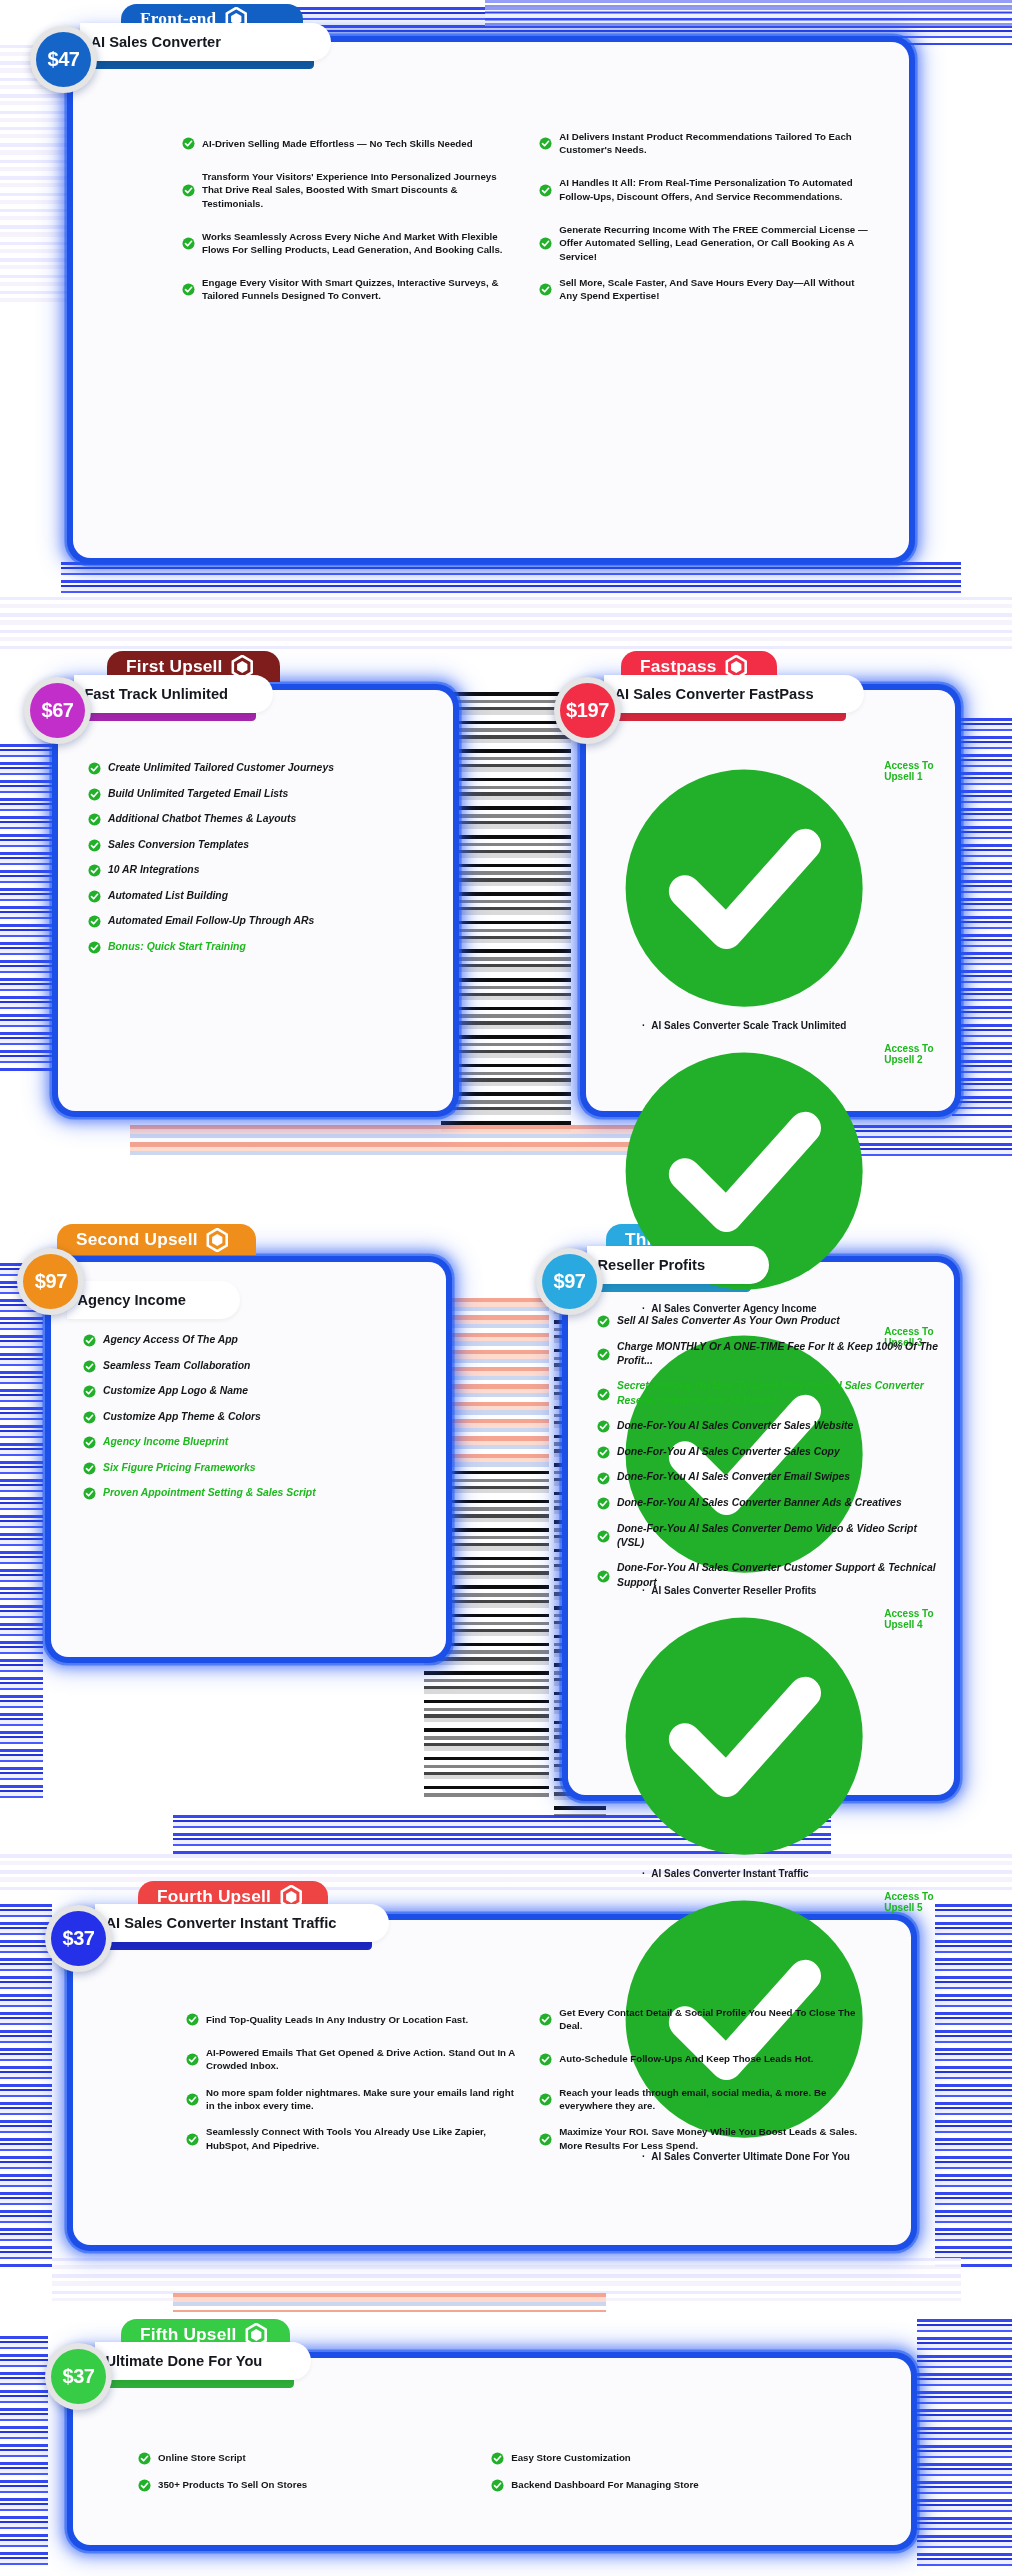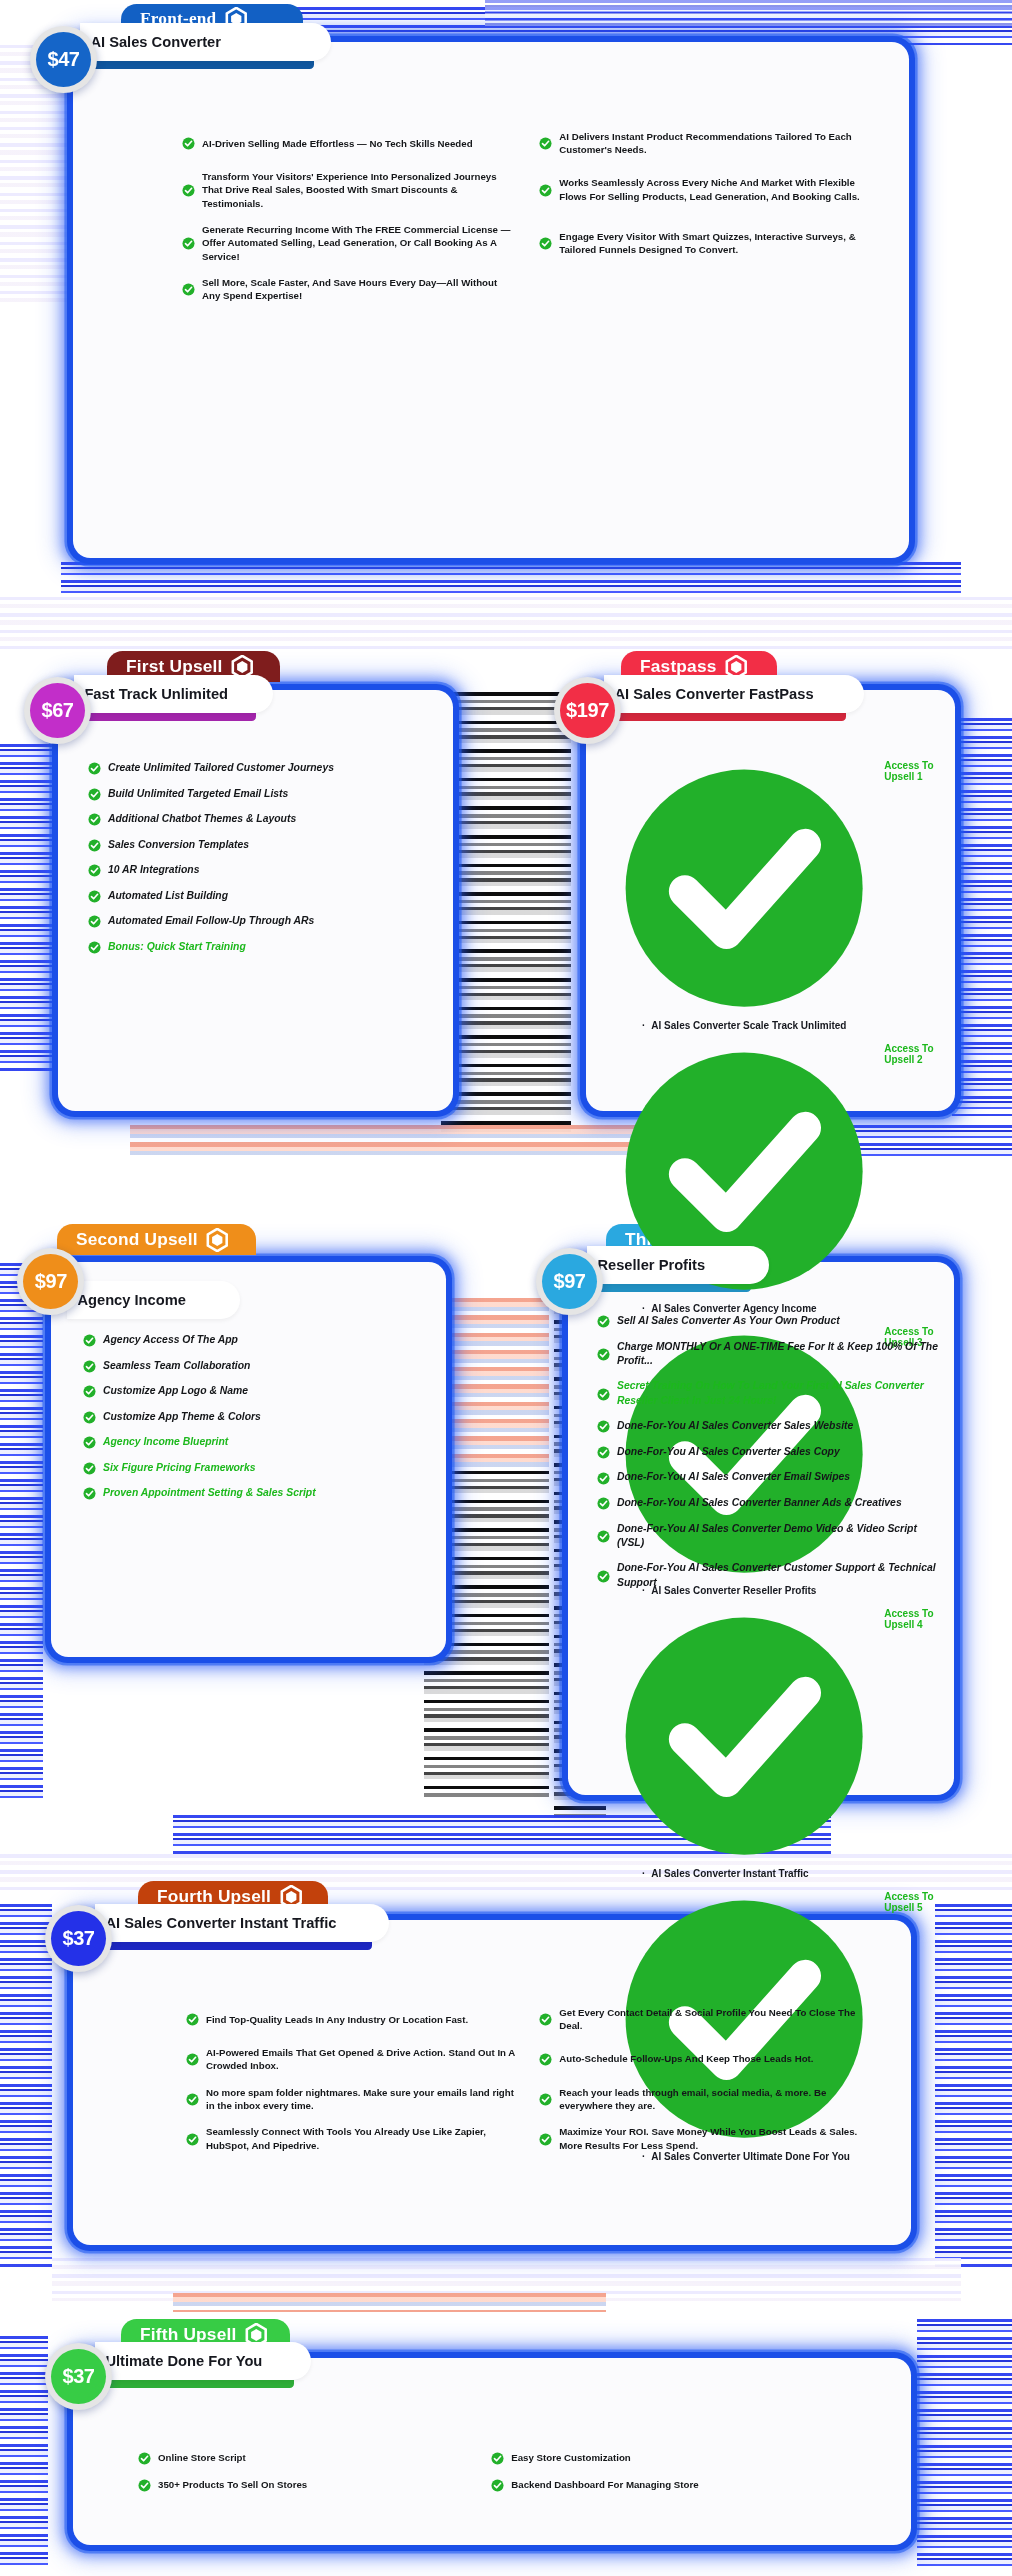--- a/index.html
+++ b/index.html
@@ -293,20 +293,27 @@
             <circle cx="8" cy="8" r="7.4" fill="#22b02a"></circle>
             <path d="M4.3 8.2 L6.9 10.8 L11.8 5.3" fill="none" stroke="#ffffff" stroke-width="2" stroke-linecap="round" stroke-linejoin="round"></path>
           </svg>
           <div class="btxt">Transform Your Visitors' Experience Into Personalized Journeys That Drive Real Sales, Boosted With Smart Discounts &amp; Testimonials.</div>
         </div>
         <div class="bul">
           <svg class="tick" viewBox="0 0 16 16">
             <circle cx="8" cy="8" r="7.4" fill="#22b02a"></circle>
             <path d="M4.3 8.2 L6.9 10.8 L11.8 5.3" fill="none" stroke="#ffffff" stroke-width="2" stroke-linecap="round" stroke-linejoin="round"></path>
           </svg>
+          <div class="btxt">AI Handles It All: From Real-Time Personalization To Automated Follow-Ups, Discount Offers, And Service Recommendations.</div>
+        </div>
+        <div class="bul">
+          <svg class="tick" viewBox="0 0 16 16">
+            <circle cx="8" cy="8" r="7.4" fill="#22b02a"></circle>
+            <path d="M4.3 8.2 L6.9 10.8 L11.8 5.3" fill="none" stroke="#ffffff" stroke-width="2" stroke-linecap="round" stroke-linejoin="round"></path>
+          </svg>
           <div class="btxt">Works Seamlessly Across Every Niche And Market With Flexible Flows For Selling Products, Lead Generation, And Booking Calls.</div>
         </div>
         <div class="bul">
           <svg class="tick" viewBox="0 0 16 16">
             <circle cx="8" cy="8" r="7.4" fill="#22b02a"></circle>
             <path d="M4.3 8.2 L6.9 10.8 L11.8 5.3" fill="none" stroke="#ffffff" stroke-width="2" stroke-linecap="round" stroke-linejoin="round"></path>
           </svg>
           <div class="btxt">Generate Recurring Income With The FREE Commercial License — Offer Automated Selling, Lead Generation, Or Call Booking As A Service!</div>
         </div>
         <div class="bul">
@@ -661,21 +668,21 @@
           <div class="btxt">Done-For-You AI Sales Converter Customer Support &amp; Technical Support</div>
         </div>
       </div>
   </div>
 
   <div class="block">
     <div class="card-shell" style="left:67px; top:1914px; width:850px; height:337px;">
       <div class="card-inner"></div>
     </div>
 
-    <div class="stage-tab" style="left:138px; top:1881px; width:190px; background:#c2410c;">
+    <div class="stage-tab" style="left:138px; top:1881px; width:190px; background:#ef4444;">
       <span class="tab-text">Fourth Upsell</span>
       <svg class="hex" viewBox="0 0 26 28">
         <polygon points="13,1 24,7.5 24,20.5 13,27 2,20.5 2,7.5" fill="none" stroke="#ffffff" stroke-width="3"></polygon>
         <polygon points="13,7 19,10.5 19,17.5 13,21 7,17.5 7,10.5" fill="#ffffff"></polygon>
       </svg>
     </div>
 
     <div class="price-badge" style="left:45px; top:1905px;">
       <div class="disc" style="background:#2431e8;">$37</div>
     </div>

